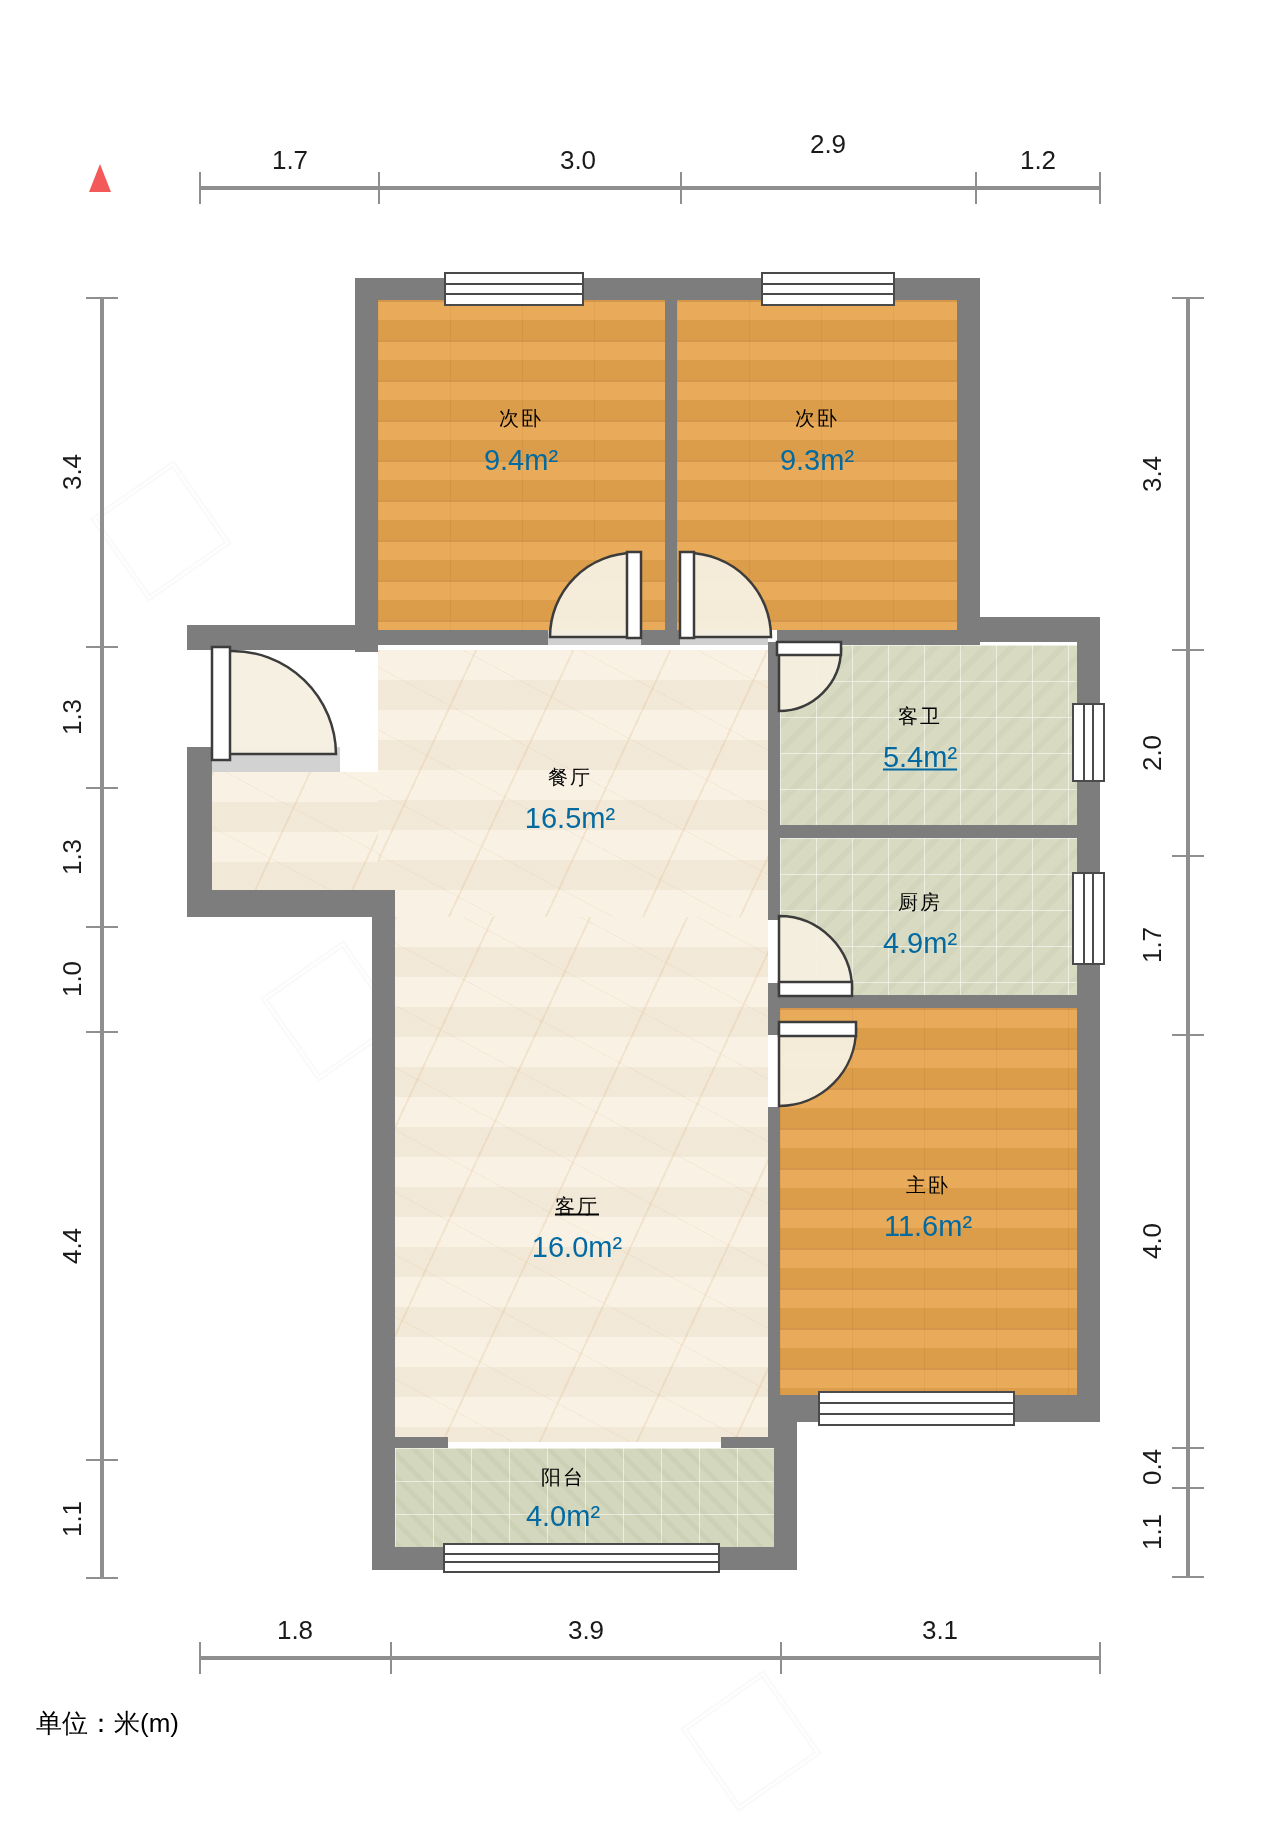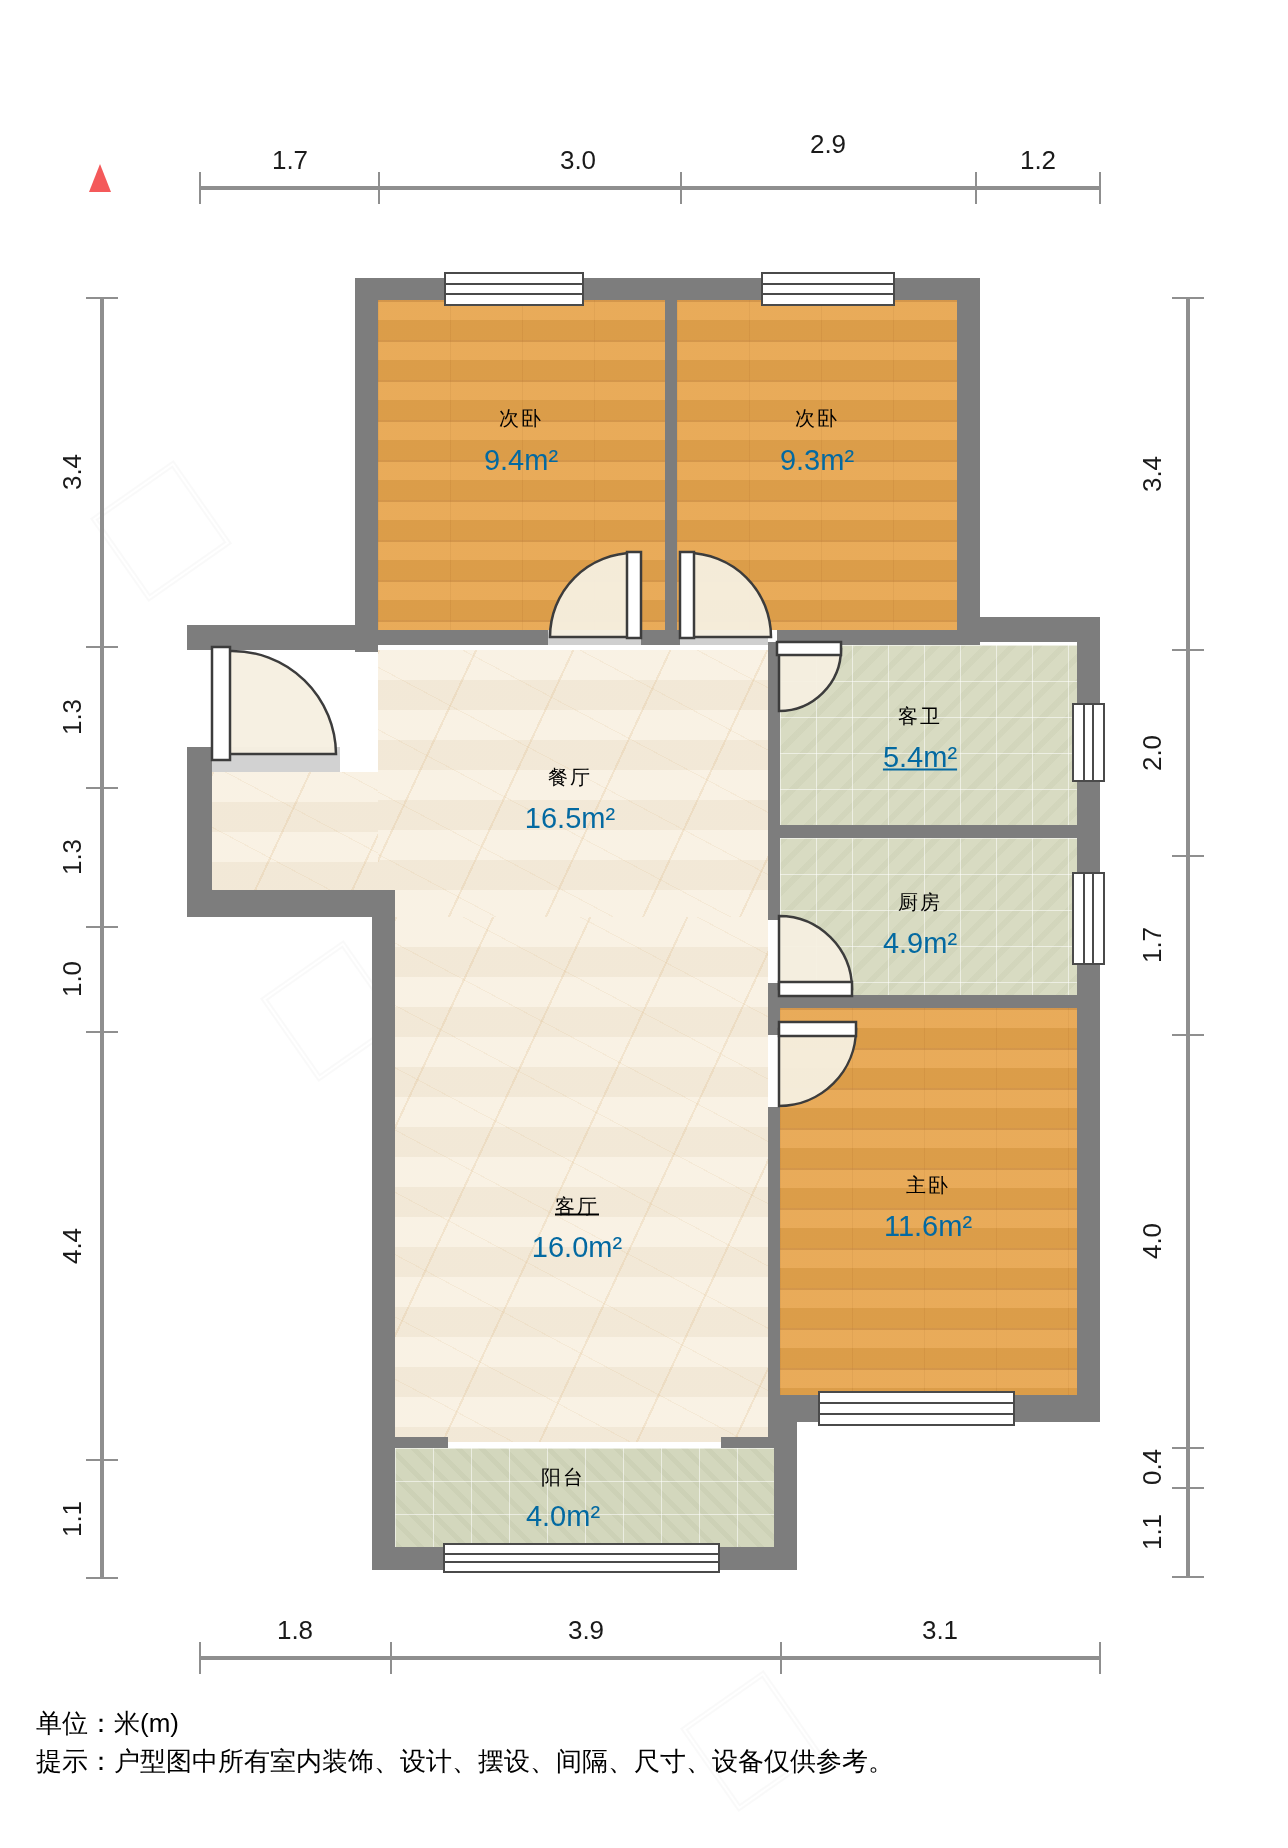--- a/index.html
+++ b/index.html
@@ -186,15 +186,14 @@
   <div class="dim-line" style="left:200px;top:1656px;width:900px;height:4px;"></div>
   <div class="dim-tick" style="left:199px;top:1642px;width:2px;height:32px;"></div>
   <div class="dim-tick" style="left:390px;top:1642px;width:2px;height:32px;"></div>
   <div class="dim-tick" style="left:780px;top:1642px;width:2px;height:32px;"></div>
   <div class="dim-tick" style="left:1099px;top:1642px;width:2px;height:32px;"></div>
   <span class="dim-label" style="left:295px;top:1630px;">1.8</span>
   <span class="dim-label" style="left:586px;top:1630px;">3.9</span>
   <span class="dim-label" style="left:940px;top:1630px;">3.1</span>
 
   <div class="footer-line" style="left:36px;top:1706px;">单位：米(m)</div>
-  <div class="footer-line" style="left:36px;top:1744px;">提示：户型图中所有室内装饰、设计、摆设、间隔、尺寸、设备仅供参考。</div>
 
 </div>
 
 </body></html>

